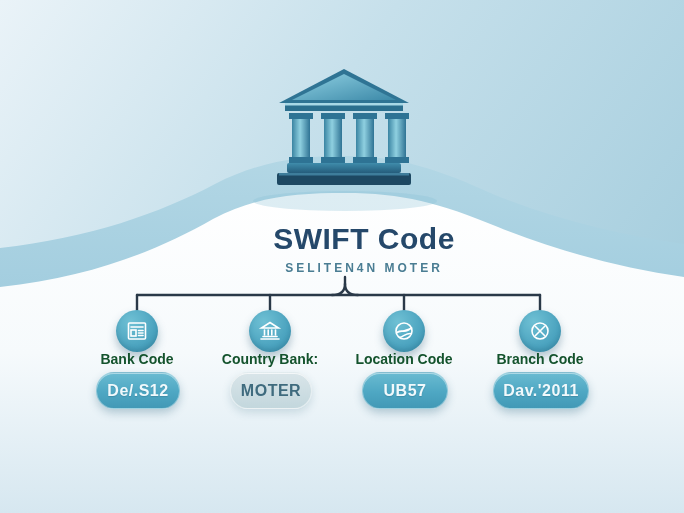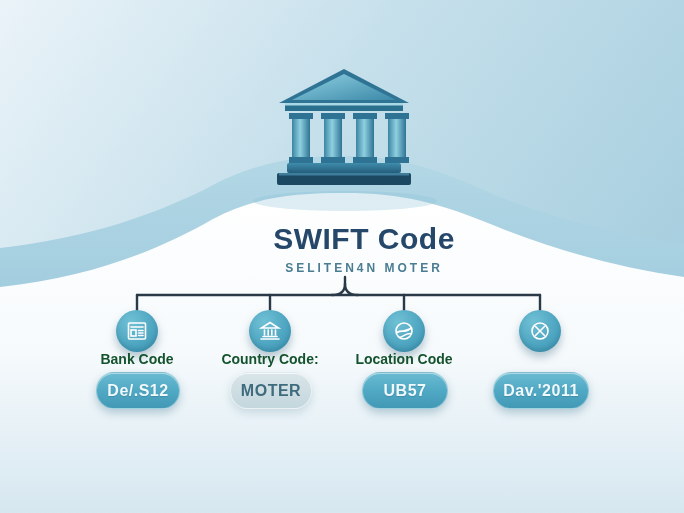--- a/index.html
+++ b/index.html
@@ -151,36 +151,37 @@
     <svg width="24" height="24" viewBox="0 0 24 24" fill="none" stroke="#ffffff" stroke-width="1.6" stroke-linecap="round">
       <path d="M3.5 9 L12 3.5 L20.5 9 Z"></path>
       <line x1="3" y1="20" x2="21" y2="20"></line>
       <line x1="5" y1="17.5" x2="19" y2="17.5"></line>
       <line x1="6.5" y1="11" x2="6.5" y2="16"></line>
       <line x1="10.2" y1="11" x2="10.2" y2="16"></line>
       <line x1="13.8" y1="11" x2="13.8" y2="16"></line>
       <line x1="17.5" y1="11" x2="17.5" y2="16"></line>
     </svg>
   </div>
-  <div class="col-label" style="left:200px;">Country Code:</div>
+  <div class="col-label" style="left:200px;">Country Bank:</div>
   <div class="value-box light" style="left:230px;width:80px;">MOTER</div>
 
   <div class="icon-circle" style="left:383px;">
     <svg width="24" height="24" viewBox="0 0 24 24" fill="none" stroke="#ffffff" stroke-width="1.6" stroke-linecap="round">
       <circle cx="12" cy="12" r="8"></circle>
       <path d="M4.5 13.5 C8.5 9 13 16 19.5 8.5" fill="#ffffff" stroke="none" stroke-width="0"></path>
       <path d="M4.5 14 C9 9.5 13.5 15.5 19.5 8.8"></path>
       <path d="M7.5 18.5 C11.5 17.5 13.5 14.5 18.5 14.5"></path>
     </svg>
   </div>
   <div class="col-label" style="left:334px;">Location Code</div>
   <div class="value-box teal" style="left:362px;width:84px;">UB57</div>
 
   <div class="icon-circle" style="left:519px;">
     <svg width="24" height="24" viewBox="0 0 24 24" fill="none" stroke="#ffffff" stroke-width="1.6" stroke-linecap="round">
       <circle cx="12" cy="12" r="8"></circle>
       <line x1="7.5" y1="7.5" x2="16.5" y2="16.5"></line>
       <line x1="16.5" y1="7.5" x2="7.5" y2="16.5"></line>
     </svg>
   </div>
+  <div class="col-label" style="left:470px;">Branch Code</div>
   <div class="value-box teal" style="left:493px;width:94px;">Dav.'2011</div>
 
 </div>
 
 </body></html>

